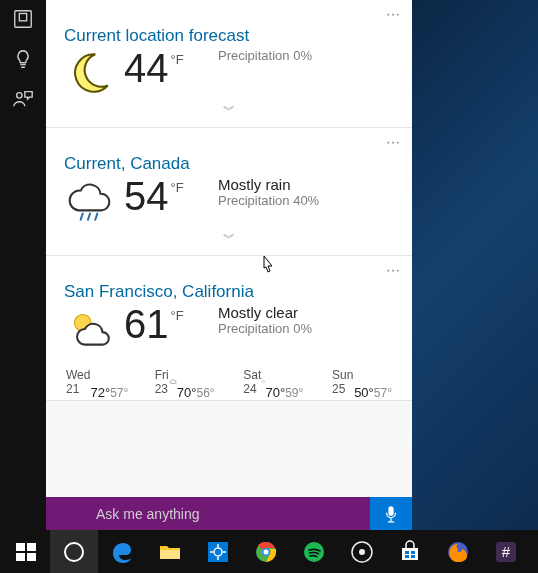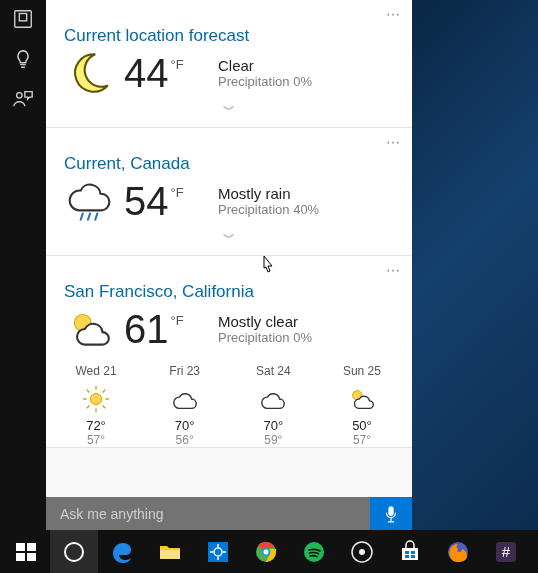--- a/index.html
+++ b/index.html
@@ -19,40 +19,40 @@
     position: absolute; left: 46px; top: 0; width: 366px; height: 497px;
     background: #f8f8f8; overflow: hidden;
   }
 
   .card {
     background: #fff; border-bottom: 1px solid #e4e4e4; position: relative;
     padding: 10px 18px 8px 18px;
   }
   .card .more { position: absolute; right: 10px; top: 6px; color: #888; font-size: 14px; letter-spacing: 2px; cursor:pointer; }
   .card .title { color: #0369a1; font-size: 17px; margin-bottom: 2px; margin-top: 16px; }
-  .card .row { display: flex; align-items: center; gap: 10px; }
+  .card .row { display: flex; align-items: flex-start; gap: 10px; }
   .card .wicon { width: 50px; height: 50px; display:flex; align-items:center; justify-content:center; }
   .temp-wrap { display:flex; align-items:flex-start; min-width: 84px; }
   .temp { font-size: 40px; font-weight: 300; color: #222; line-height: 1; }
   .deg { font-size: 13px; color: #555; margin-top: 4px; margin-left: 2px; }
   .cond { display:flex; flex-direction:column; }
   .cond-main { font-size: 15px; color: #222; }
   .cond-sub { font-size: 13px; color: #7e7e7e; }
   .chev { text-align:center; color:#9a9a9a; font-size:12px; margin-top:4px; cursor:pointer; }
 
   .forecast-strip { display:flex; justify-content:space-between; margin-top:10px; padding: 0 2px; }
-  .fday { display:flex; flex-direction:column; align-items:center; width: 60px; font-size: 12px; color:#333; }
+  .fday { display:flex; align-items:flex-end; width: 60px; font-size: 12px; color:#333; }
   .fday .fd-label { color:#555; margin-bottom:4px; }
   .fday .fd-icon { width: 30px; height: 30px; margin: 2px 0 4px 0; }
   .fday .hi { font-size: 13px; color:#222; }
   .fday .lo { font-size: 12px; color:#8a8a8a; }
 
   .search-bar {
     position: absolute; left: 46px; top: 497px; width: 366px; height: 33px;
-    background: #737373; display:flex; align-items:center;
+    background: #701a75; display:flex; align-items:center;padding-left:36px;
   }
   .search-bar .placeholder { color:#cfcfcf; font-size: 14px; padding-left: 14px; flex:1; }
   .mic-btn { width: 42px; height: 33px; background:#0078d7; display:flex; align-items:center; justify-content:center; cursor:pointer; }
   .mic-btn svg { width: 14px; height: 18px; }
 
   .desktop { position:absolute; left:412px; top:0; width:126px; height:530px;
     background: linear-gradient(135deg, #0b2745 0%, #14406e 45%, #0d2c4e 100%);
   }
 
   .taskbar {
@@ -100,21 +100,20 @@
         <div class="wicon">
           <svg viewBox="0 0 48 48">
               <path d="M30 6a18 18 0 1 0 12 30 16 16 0 0 1-12-30z" fill="#fff176" stroke="#5b5300" stroke-width="2"></path>
             </svg>
         </div>
         <div class="temp-wrap">
           <span class="temp">44</span>
           <span class="deg">°F</span>
         </div>
         <div class="cond">
-          <span class="cond-main">Clear</span>
           <span class="cond-sub">Precipitation 0%</span>
         </div>
       </div>
       <div class="chev">︾</div>
     </div>
 
     <div class="card">
       <div class="more">⋯</div>
       <div class="title">Current, Canada</div>
       <div class="row">

